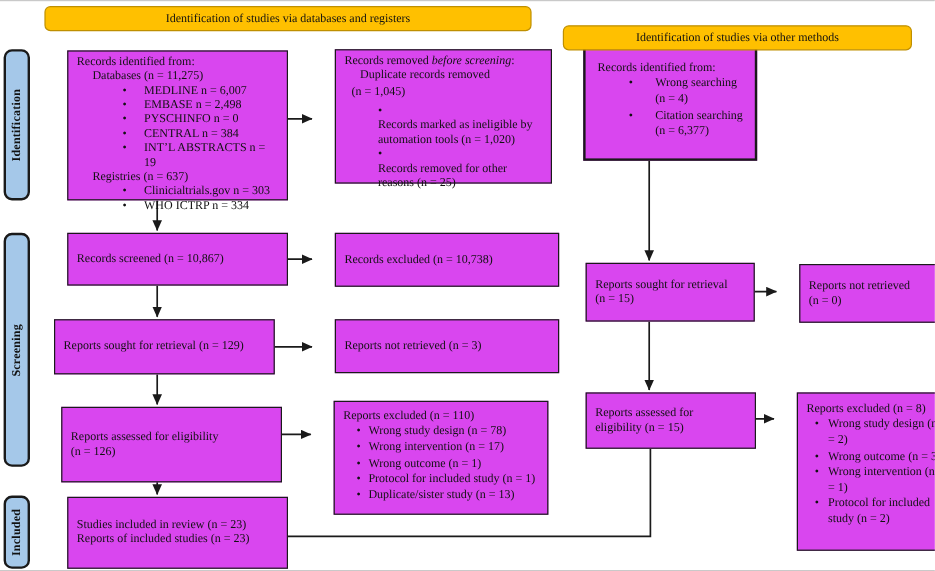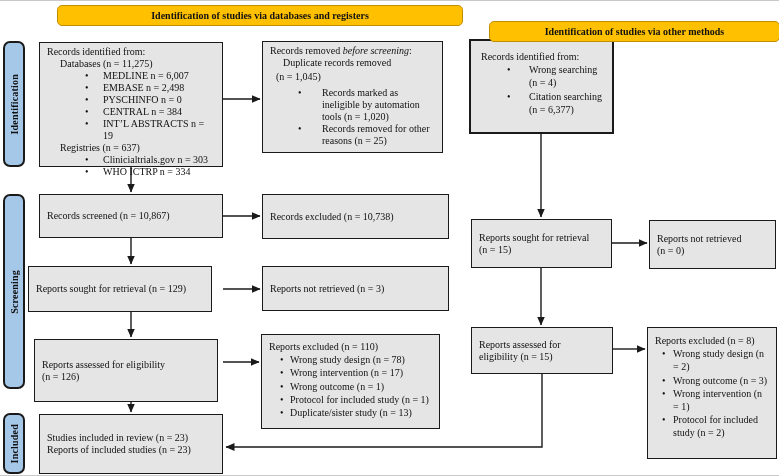--- a/index.html
+++ b/index.html
@@ -24,24 +24,23 @@
   }
   .connectors { position: absolute; left: 0; top: 0; width: 779px; height: 476px; z-index: 0; }
   .banner {
     position: absolute;
     background: var(--banner-fill);
     border: 1.5px solid var(--banner-border);
     border-radius: 5px;
     display: flex;
     align-items: center;
     justify-content: center;
-    font-weight: bold;
+    font-weight: normal;
     font-size: 10px;
     z-index: 2;
-    margin-left: 20px;
   }
   .stage {
     position: absolute;
     background: var(--stage-fill);
     border: 2px solid var(--stage-border);
     border-radius: 7px;
     display: flex;
     align-items: center;
     justify-content: center;
     z-index: 2;
@@ -49,36 +48,37 @@
   .stage span {
     writing-mode: vertical-rl;
     transform: rotate(180deg);
     font-weight: bold;
     font-size: 10px;
     letter-spacing: 0.2px;
     white-space: nowrap;
   }
   .box {
     position: absolute;
-    background: #e5e5e5;
+    background: #d946ef;
     border: 1.5px solid var(--box-border);
     font-size: 10px;
     line-height: 1.2;
     padding: 3px 7px;
     z-index: 1;
+    margin-left: 17px;
   }
   .box.thick { border-width: 2.5px; }
   .box.vcenter { display: flex; flex-direction: column; justify-content: center; }
   .ind1 { margin-left: 13px; }
   .nline { margin: 2px 0 4px 6px; }
   .li { display: flex; }
   .li .dot { flex: 0 0 auto; }
   .li .dot::before { content: "\2022"; }
   .li-a { padding-left: 38px; } .li-a .dot { width: 18px; }
-  .li-b { padding-left: 28px; } .li-b .dot { width: 24px; }
+  .li-b { padding-left: 28px; flex-direction: column; } .li-b .dot { width: 24px; }
   .li-h { padding-left: 11px; } .li-h .dot { width: 10px; }
   .li-j { padding-left: 26px; } .li-j .dot { width: 22px; }
   .li-n { padding-left: 7px; }  .li-n .dot { width: 11px; }
   .lh13 { line-height: 1.32; }
   em { font-style: italic; }
 </style>
 </head>
 <body>
 
 <div class="canvas">

